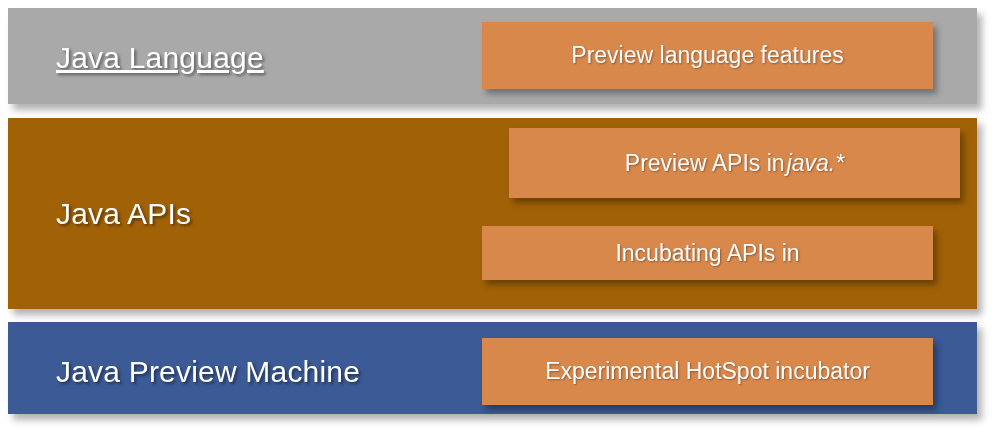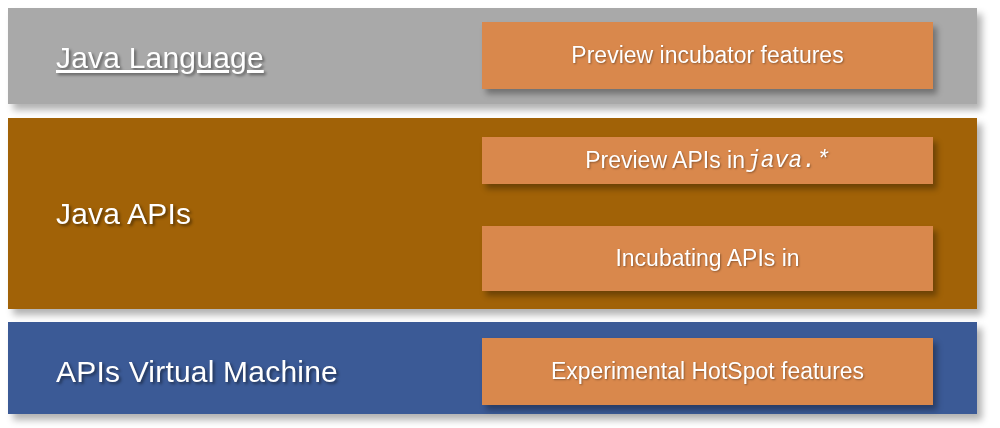--- a/index.html
+++ b/index.html
@@ -54,53 +54,52 @@
     display: flex;
     align-items: center;
     justify-content: center;
     box-sizing: border-box;
     box-shadow: 4px 5px 6px rgba(0,0,0,0.33);
     font-size: 23px;
     text-shadow: 1px 1px 2px rgba(0,0,0,0.35);
     white-space: nowrap;
   }
   .chip-preview-language { top: 22px;  height: 67px; }
-  .chip-preview-api      { top: 137px; height: 47px; }
-  .chip-incubating-api   { top: 226px; height: 65px; }
+  .chip-preview-api      { top: 128px; height: 70px; margin-left: 27px; }
+  .chip-incubating-api   { top: 226px; height: 54px; }
   .chip-experimental     { top: 338px; height: 67px; }
 
   .chip .mono-ital {
     font-style: italic;
     padding-left: 2px;
-    font-family: Liberation Mono, monospace;
   }
 </style>
 </head>
 <body>
 
 <div id="canvas">
 
   <div class="band band-language">
     <div class="band-label">Java Language</div>
   </div>
   <div class="chip chip-preview-language">
-    <span>Preview incubator features</span>
+    <span>Preview language features</span>
   </div>
 
   <div class="band band-apis">
     <div class="band-label">Java APIs</div>
   </div>
   <div class="chip chip-preview-api">
     <span>Preview APIs in </span>
       <span class="mono-ital">java.*</span>
   </div>
   <div class="chip chip-incubating-api">
     <span>Incubating APIs in </span>
   </div>
 
   <div class="band band-jvm">
-    <div class="band-label">APIs Virtual Machine</div>
+    <div class="band-label">Java Preview Machine</div>
   </div>
   <div class="chip chip-experimental">
-    <span>Experimental HotSpot features</span>
+    <span>Experimental HotSpot incubator</span>
   </div>
 
 </div>
 
 </body></html>

